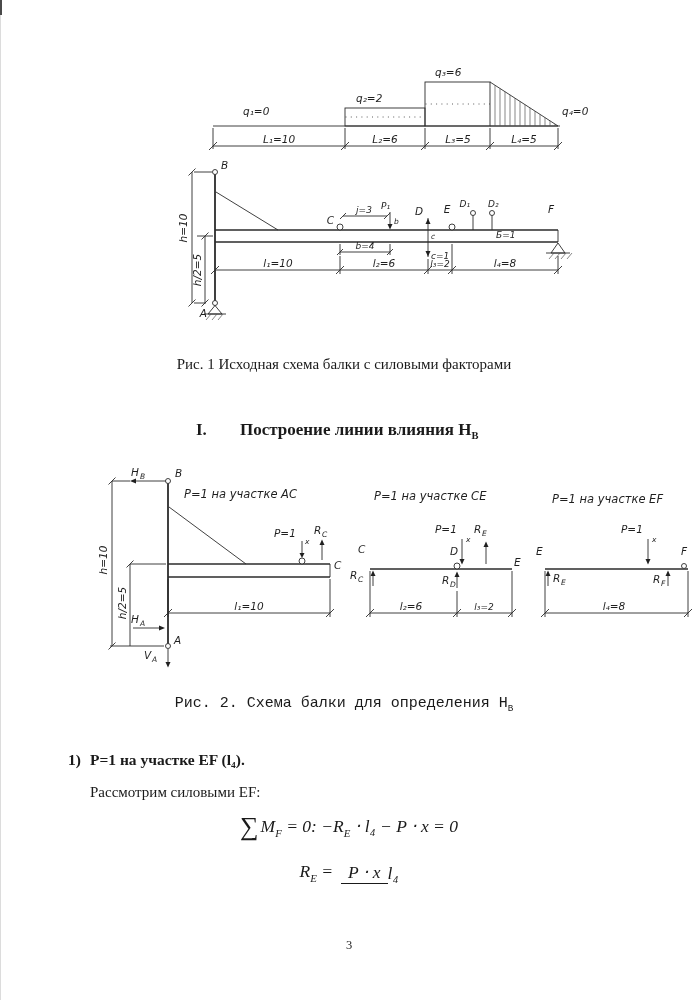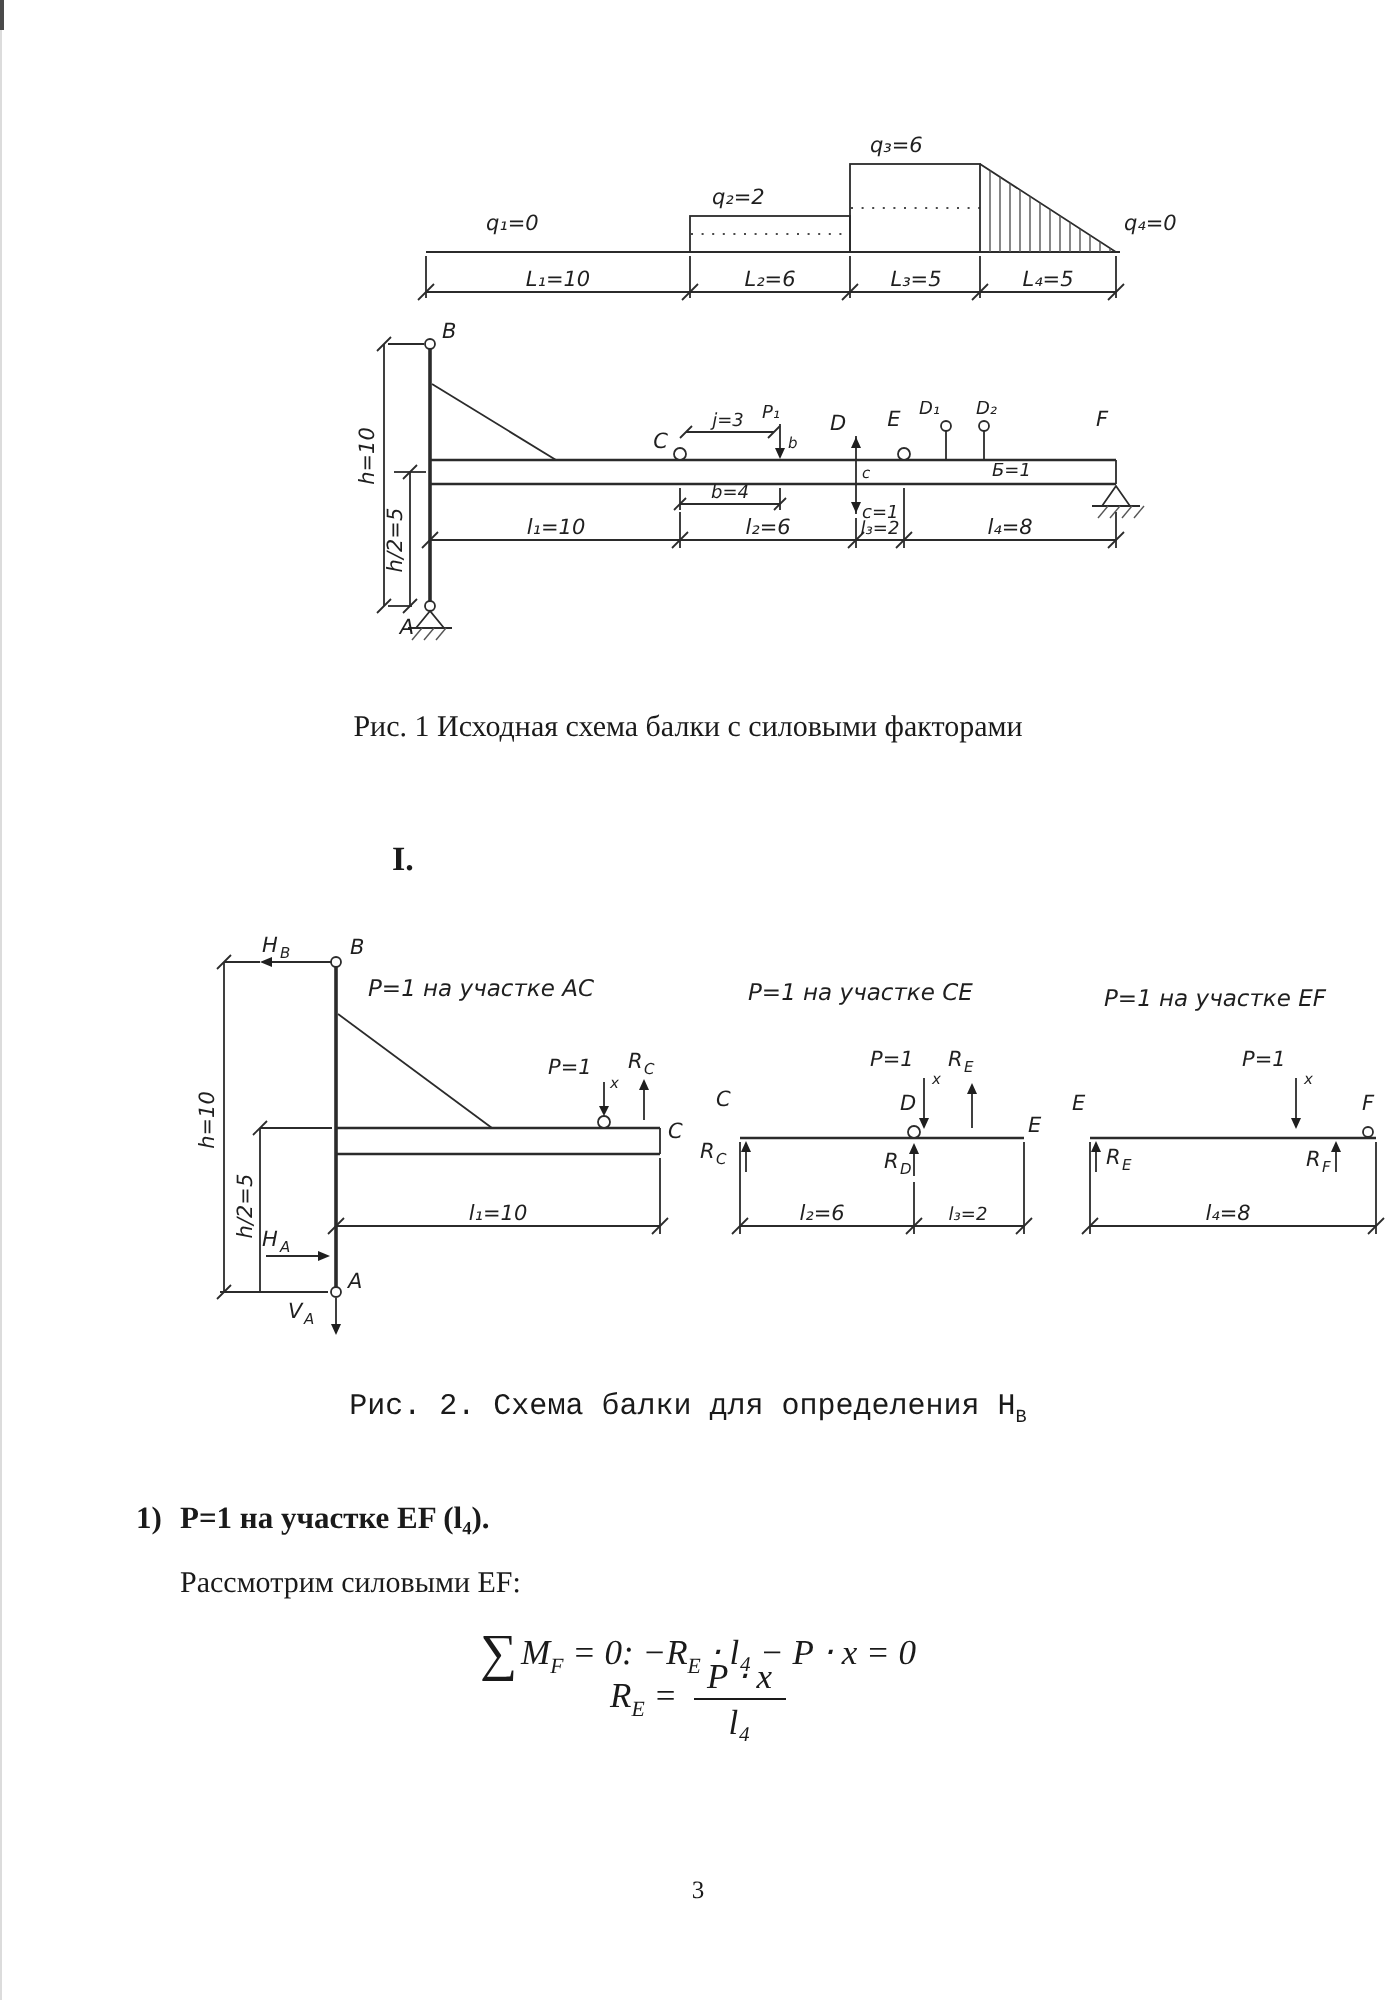--- a/index.html
+++ b/index.html
@@ -8,21 +8,21 @@
   .abs { position:absolute; }
   .caption { width:688px; text-align:center; font-size:15px; }
   .heading { font-size:17px; font-weight:bold; display:flex; }
   .heading .num { width:44px; }
   .item1 { font-size:15.5px; font-weight:bold; display:flex; }
   .item1 .no { width:22px; }
   .para { font-size:15px; }
   .formula { width:698px; text-align:center; font-size:17.5px; font-style:italic; }
   .formula .sum { font-size:26px; font-style:normal; vertical-align:-3px; margin-right:2px; }
   sub { font-size:0.62em; }
-  .frac { display:inline-flex; flex-direction:column; align-items:center; vertical-align:middle; margin-left:8px; line-height:1.15; }
+  .frac { display:inline-flex; align-items:center; vertical-align:middle; margin-left:8px; line-height:1.15; }
   .frac .num { border-bottom:1.4px solid #1a1a1a; padding:0 7px 1px; }
   .frac .den { padding-top:1px; }
   .pageno { width:698px; text-align:center; font-size:12.5px; }
   .edge-line { left:0; top:0; width:1px; height:1000px; background:#dcdcdc; }
   .edge-tick { left:0; top:0; width:2px; height:15px; background:#4a4a4a; }
   svg { overflow:visible; }
   svg line, svg path, svg rect, svg circle, svg polyline { stroke:#2b2b2b; stroke-width:0.9; fill:none; }
   svg .thick { stroke-width:1.8; }
   svg .med  { stroke-width:1.3; }
   svg .pin  { fill:#fff; }
@@ -194,20 +194,21 @@
       <text class="sm" x="440" y="215" text-anchor="middle">l₃=2</text>
       <text x="505" y="215" text-anchor="middle">l₄=8</text>
     </g>
   </g>
 </svg>
 
 <div class="abs caption" style="top:356px;">Рис. 1 Исходная схема балки с силовыми факторами</div>
 
 <div class="abs heading" style="top:420px; left:196px;">
   <span class="num">I.</span>
+  <span><span>Построение линии влияния Н</span><sub>В</sub></span>
 </div>
 
 <svg class="abs" style="top:465px;left:0;" width="698" height="225" viewBox="0 0 698 225">
 
   <g>
     <line x1="135" y1="16" x2="166" y2="16"></line>
     <path class="ah" d="M136 13.5 L136 18.5 L130 16 Z"></path>
     <text x="131" y="11">H</text>
     <text class="sub" x="140" y="14">B</text>
     <circle class="pin" cx="168" cy="16" r="2.5"></circle>
@@ -335,20 +336,20 @@
   <span class="no">1)</span>
   <span>P=1 на участке EF (l₄).</span>
 </div>
 
 <div class="abs para" style="top:784px; left:90px;">Рассмотрим силовыми EF:</div>
 
 <div class="abs formula" style="top:812px;">
   <span class="sum">∑</span><span>M</span><sub>F</sub><span> = 0:  −R</span><sub>E</sub><span> ⋅ l₄ − P ⋅ x = 0</span>
 </div>
 
-<div class="abs formula" style="top:828px;">
+<div class="abs formula" style="top:861px;">
   <span>R</span><sub>E</sub><span> =</span><span class="frac">
       <span class="num">P ⋅ x</span>
       <span class="den">l₄</span>
     </span>
 </div>
 
 <div class="abs pageno" style="top:938px;">3</div>
 
 </body></html>

